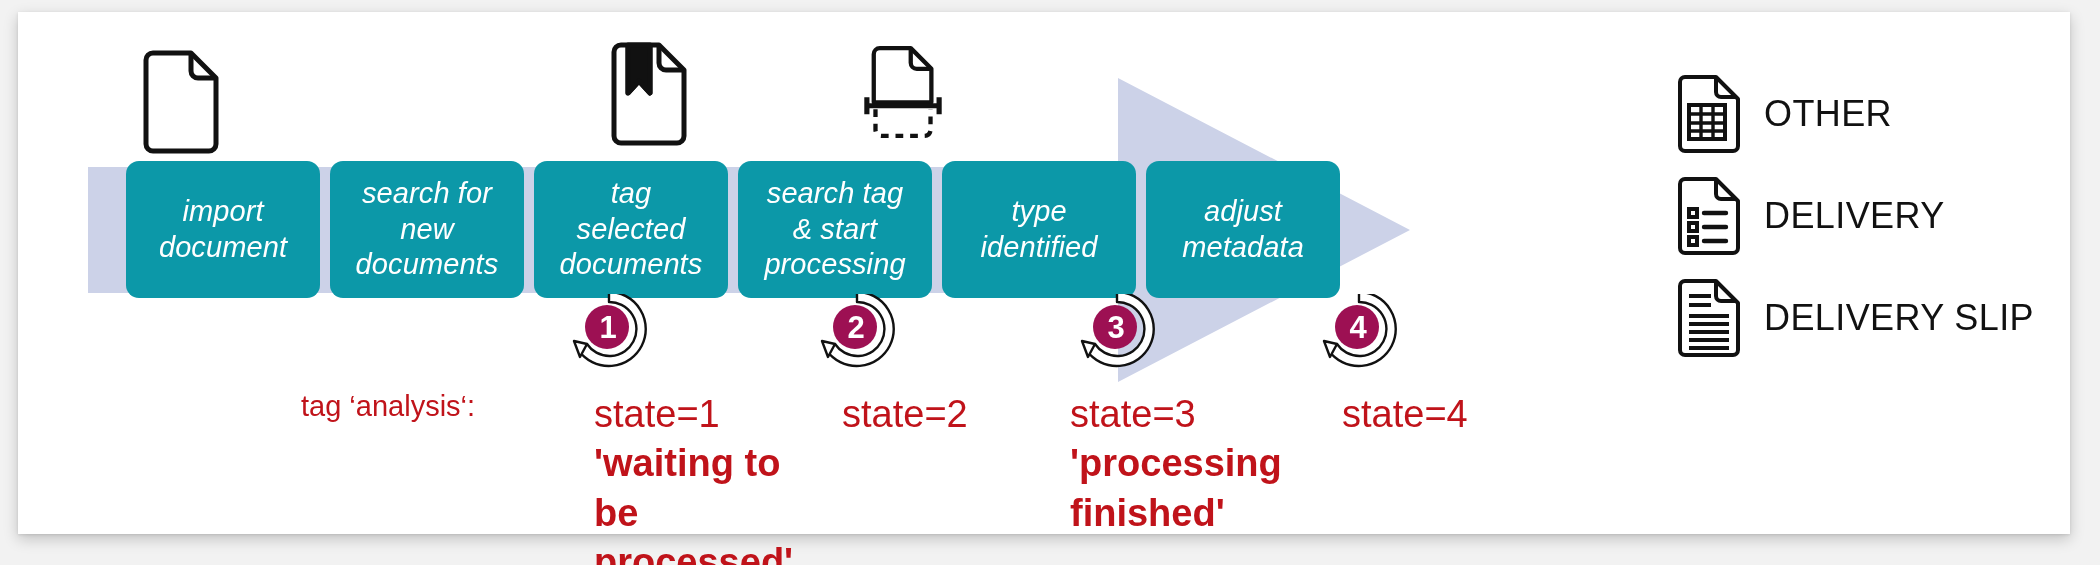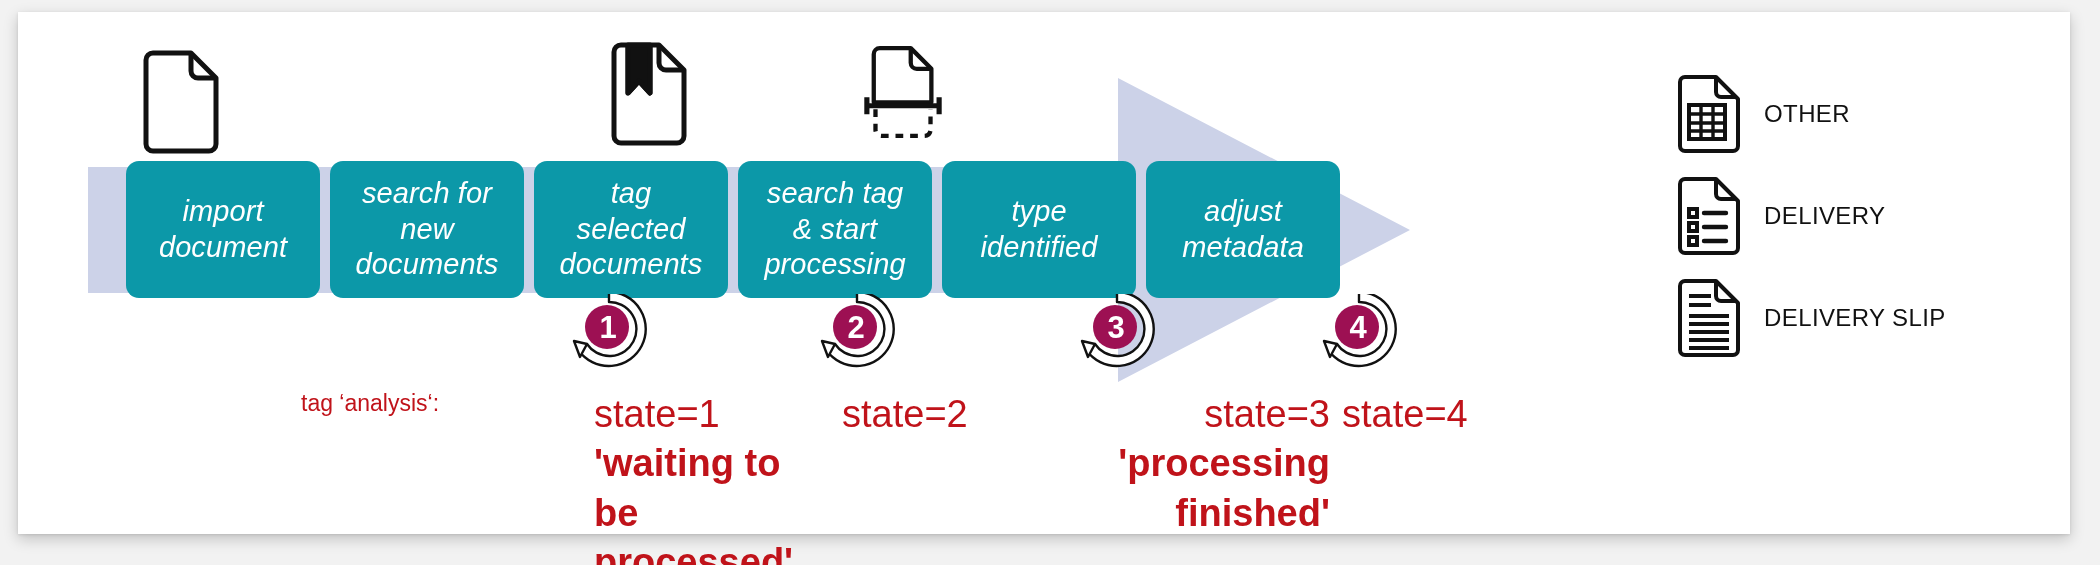--- a/index.html
+++ b/index.html
@@ -104,36 +104,36 @@
   .b2 { left: 800px; top: 282px; }
   .b3 { left: 1060px; top: 282px; }
   .b4 { left: 1302px; top: 282px; }
 
   
   .tag-label {
     position: absolute;
     left: 283px;
     top: 378px;
     color: #c0131a;
-    font-size: 23px;
+    font-size: 29px;
     white-space: nowrap;
   }
   .state-col {
     position: absolute;
     top: 378px;
     width: 230px;
     color: #c0131a;
     font-size: 38px;
     line-height: 1.3;
   }
   .state-col .state-eq { font-weight: 400; display: block; }
   .state-col .state-name { font-weight: 700; display: block; }
   .s1 { left: 576px; }
   .s2 { left: 824px; }
-  .s3 { left: 1082px; text-align: right; }
+  .s3 { left: 1052px; }
   .s4 { left: 1324px; }
 
   
   .legend {
     position: absolute;
     left: 1658px;
     top: 62px;
     display: flex;
     flex-direction: column;
     gap: 22px;
@@ -144,21 +144,21 @@
     gap: 22px;
     height: 80px;
   }
   .legend-icon {
     width: 66px;
     height: 80px;
     flex: 0 0 auto;
   }
   .legend-icon svg { display: block; width: 100%; height: 100%; }
   .legend-label {
-    font-size: 24px;
+    font-size: 36px;
     color: #111111;
     letter-spacing: .4px;
     white-space: nowrap;
   }
 </style>
 </head>
 <body>
 
 <div class="screen">
   <div class="card">

